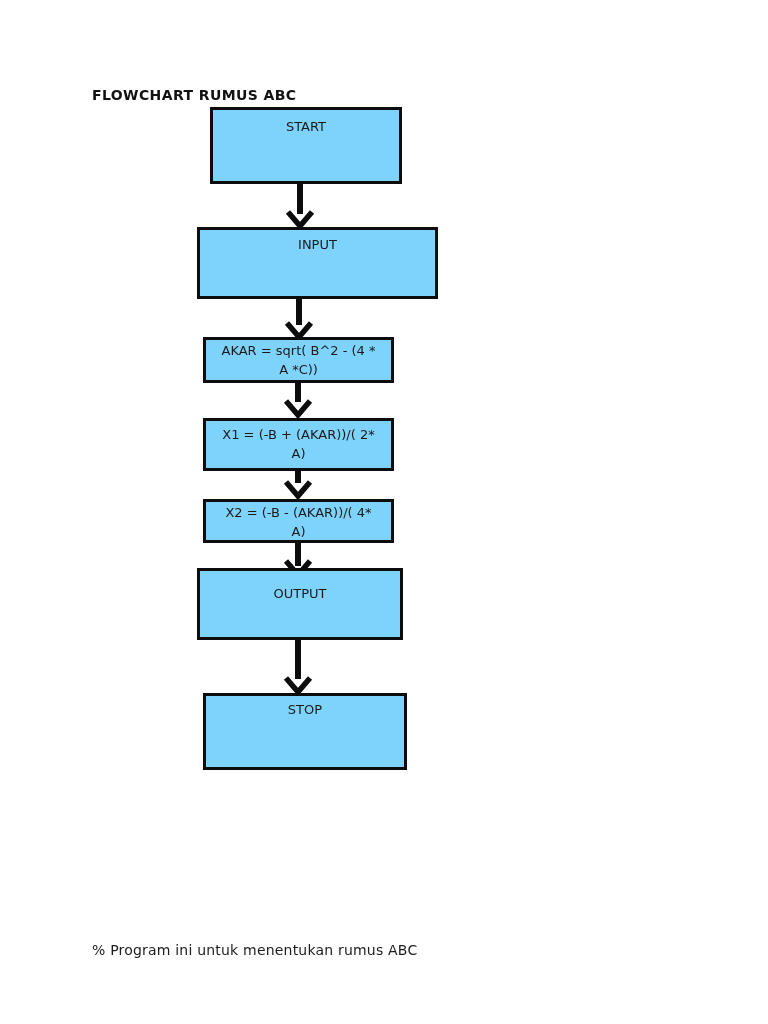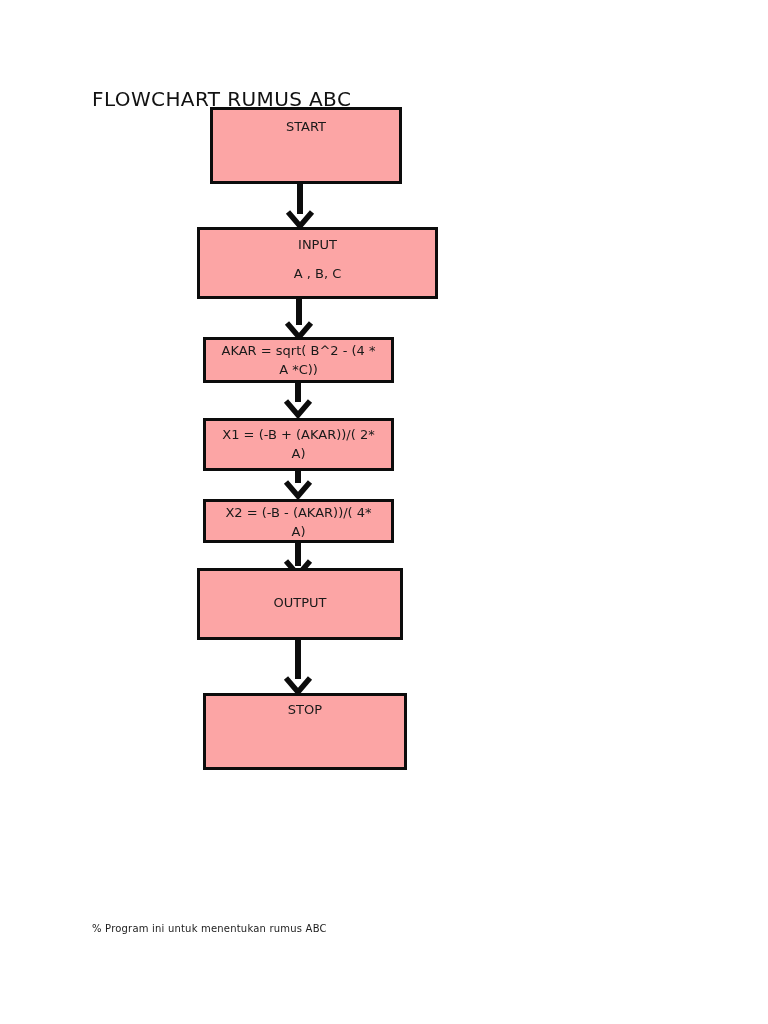--- a/index.html
+++ b/index.html
@@ -13,69 +13,69 @@
     height: 1024px;
     background: #ffffff;
     font-family: "DejaVu Sans", "Liberation Sans", sans-serif;
     color: #161616;
     overflow: hidden;
   }
   .doc-title {
     position: absolute;
     left: 92px;
     top: 87px;
-    font-size: 20px;
-    font-weight: normal;
+    font-size: 14px;
+    font-weight: bold;
     letter-spacing: 0.4px;
     color: #121212;
     white-space: pre;
   }
   .footer-note {
     position: absolute;
     left: 92px;
-    top: 923px;
-    font-size: 10px;
+    top: 942px;
+    font-size: 14px;
     font-weight: normal;
     letter-spacing: 0.2px;
     color: #1c1c1c;
     white-space: pre;
   }
   .arrow-layer {
     position: absolute;
     left: 0;
     top: 0;
     width: 768px;
     height: 1024px;
     z-index: 1;
   }
   .node {
     position: absolute;
     z-index: 2;
     box-sizing: border-box;
-    background: #fca5a5;
+    background: #7dd3fc;
     border: 3px solid #0c0c0c;
     text-align: center;
     font-size: 13px;
     line-height: 19px;
     color: #1a1a1a;
   }
   .node-line {
     display: block;
     white-space: pre;
   }
   .node-line.gap {
     margin-top: 10px;
   }
   
   .n-start  { left: 210px; top: 107px; width: 192px; height: 77px; padding-top: 7px; }
   .n-input  { left: 197px; top: 227px; width: 241px; height: 72px; padding-top: 5px; }
   .n-akar   { left: 203px; top: 337px; width: 191px; height: 46px; padding-top: 1px; }
   .n-x1     { left: 203px; top: 418px; width: 191px; height: 53px; padding-top: 4px; }
   .n-x2     { left: 203px; top: 499px; width: 191px; height: 44px; padding-top: 1px; }
-  .n-output { left: 197px; top: 568px; width: 206px; height: 72px; padding-top: 22px; }
+  .n-output { left: 197px; top: 568px; width: 206px; height: 72px; padding-top: 13px; }
   .n-stop   { left: 203px; top: 693px; width: 204px; height: 77px; padding-top: 4px; }
 </style>
 </head>
 <body>
 
 <div class="page">
 
   <div class="doc-title">FLOWCHART RUMUS ABC</div>
 
   <svg class="arrow-layer" viewBox="0 0 768 1024" xmlns="http://www.w3.org/2000/svg">
@@ -112,21 +112,20 @@
       </g>
     </g>
   </svg>
 
   <div class="node n-start">
     <span class="node-line">START</span>
   </div>
 
   <div class="node n-input">
     <span class="node-line">INPUT</span>
-    <span class="node-line gap">A , B, C</span>
   </div>
 
   <div class="node n-akar">
     <span class="node-line">AKAR = sqrt( B^2 - (4 *</span>
     <span class="node-line">A *C))</span>
   </div>
 
   <div class="node n-x1">
     <span class="node-line">X1 = (-B + (AKAR))/( 2*</span>
     <span class="node-line">A)</span>

